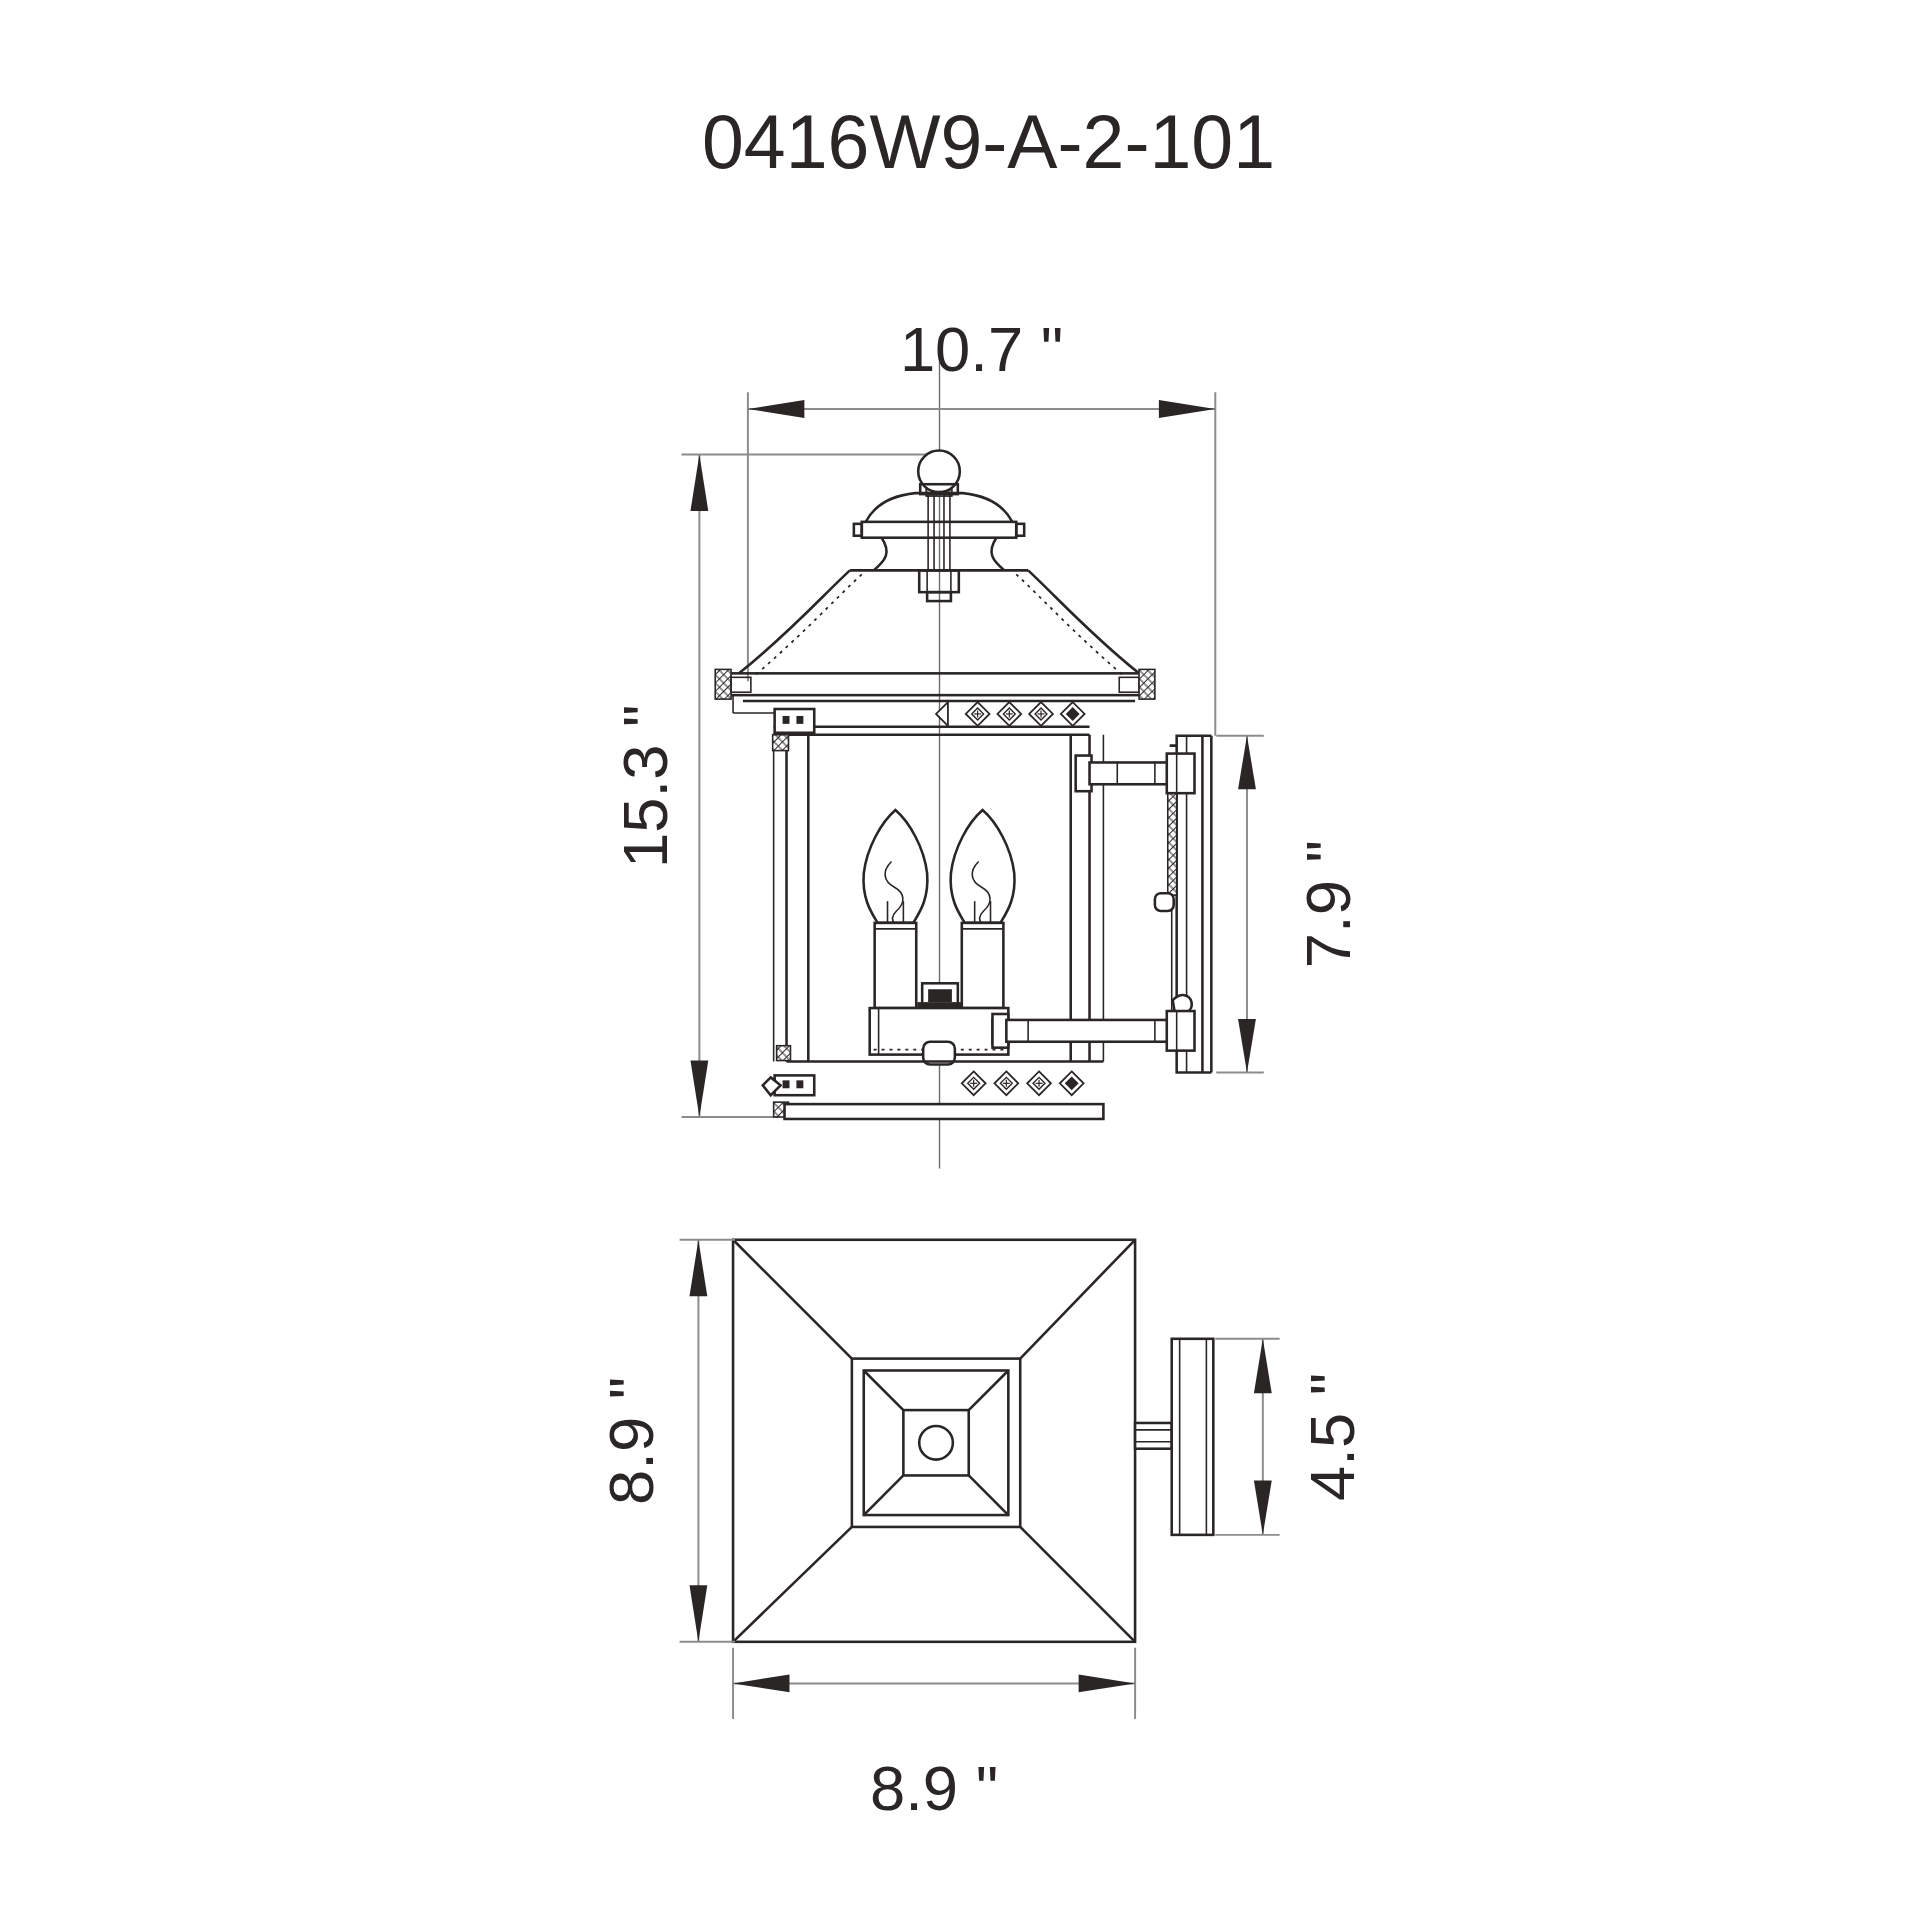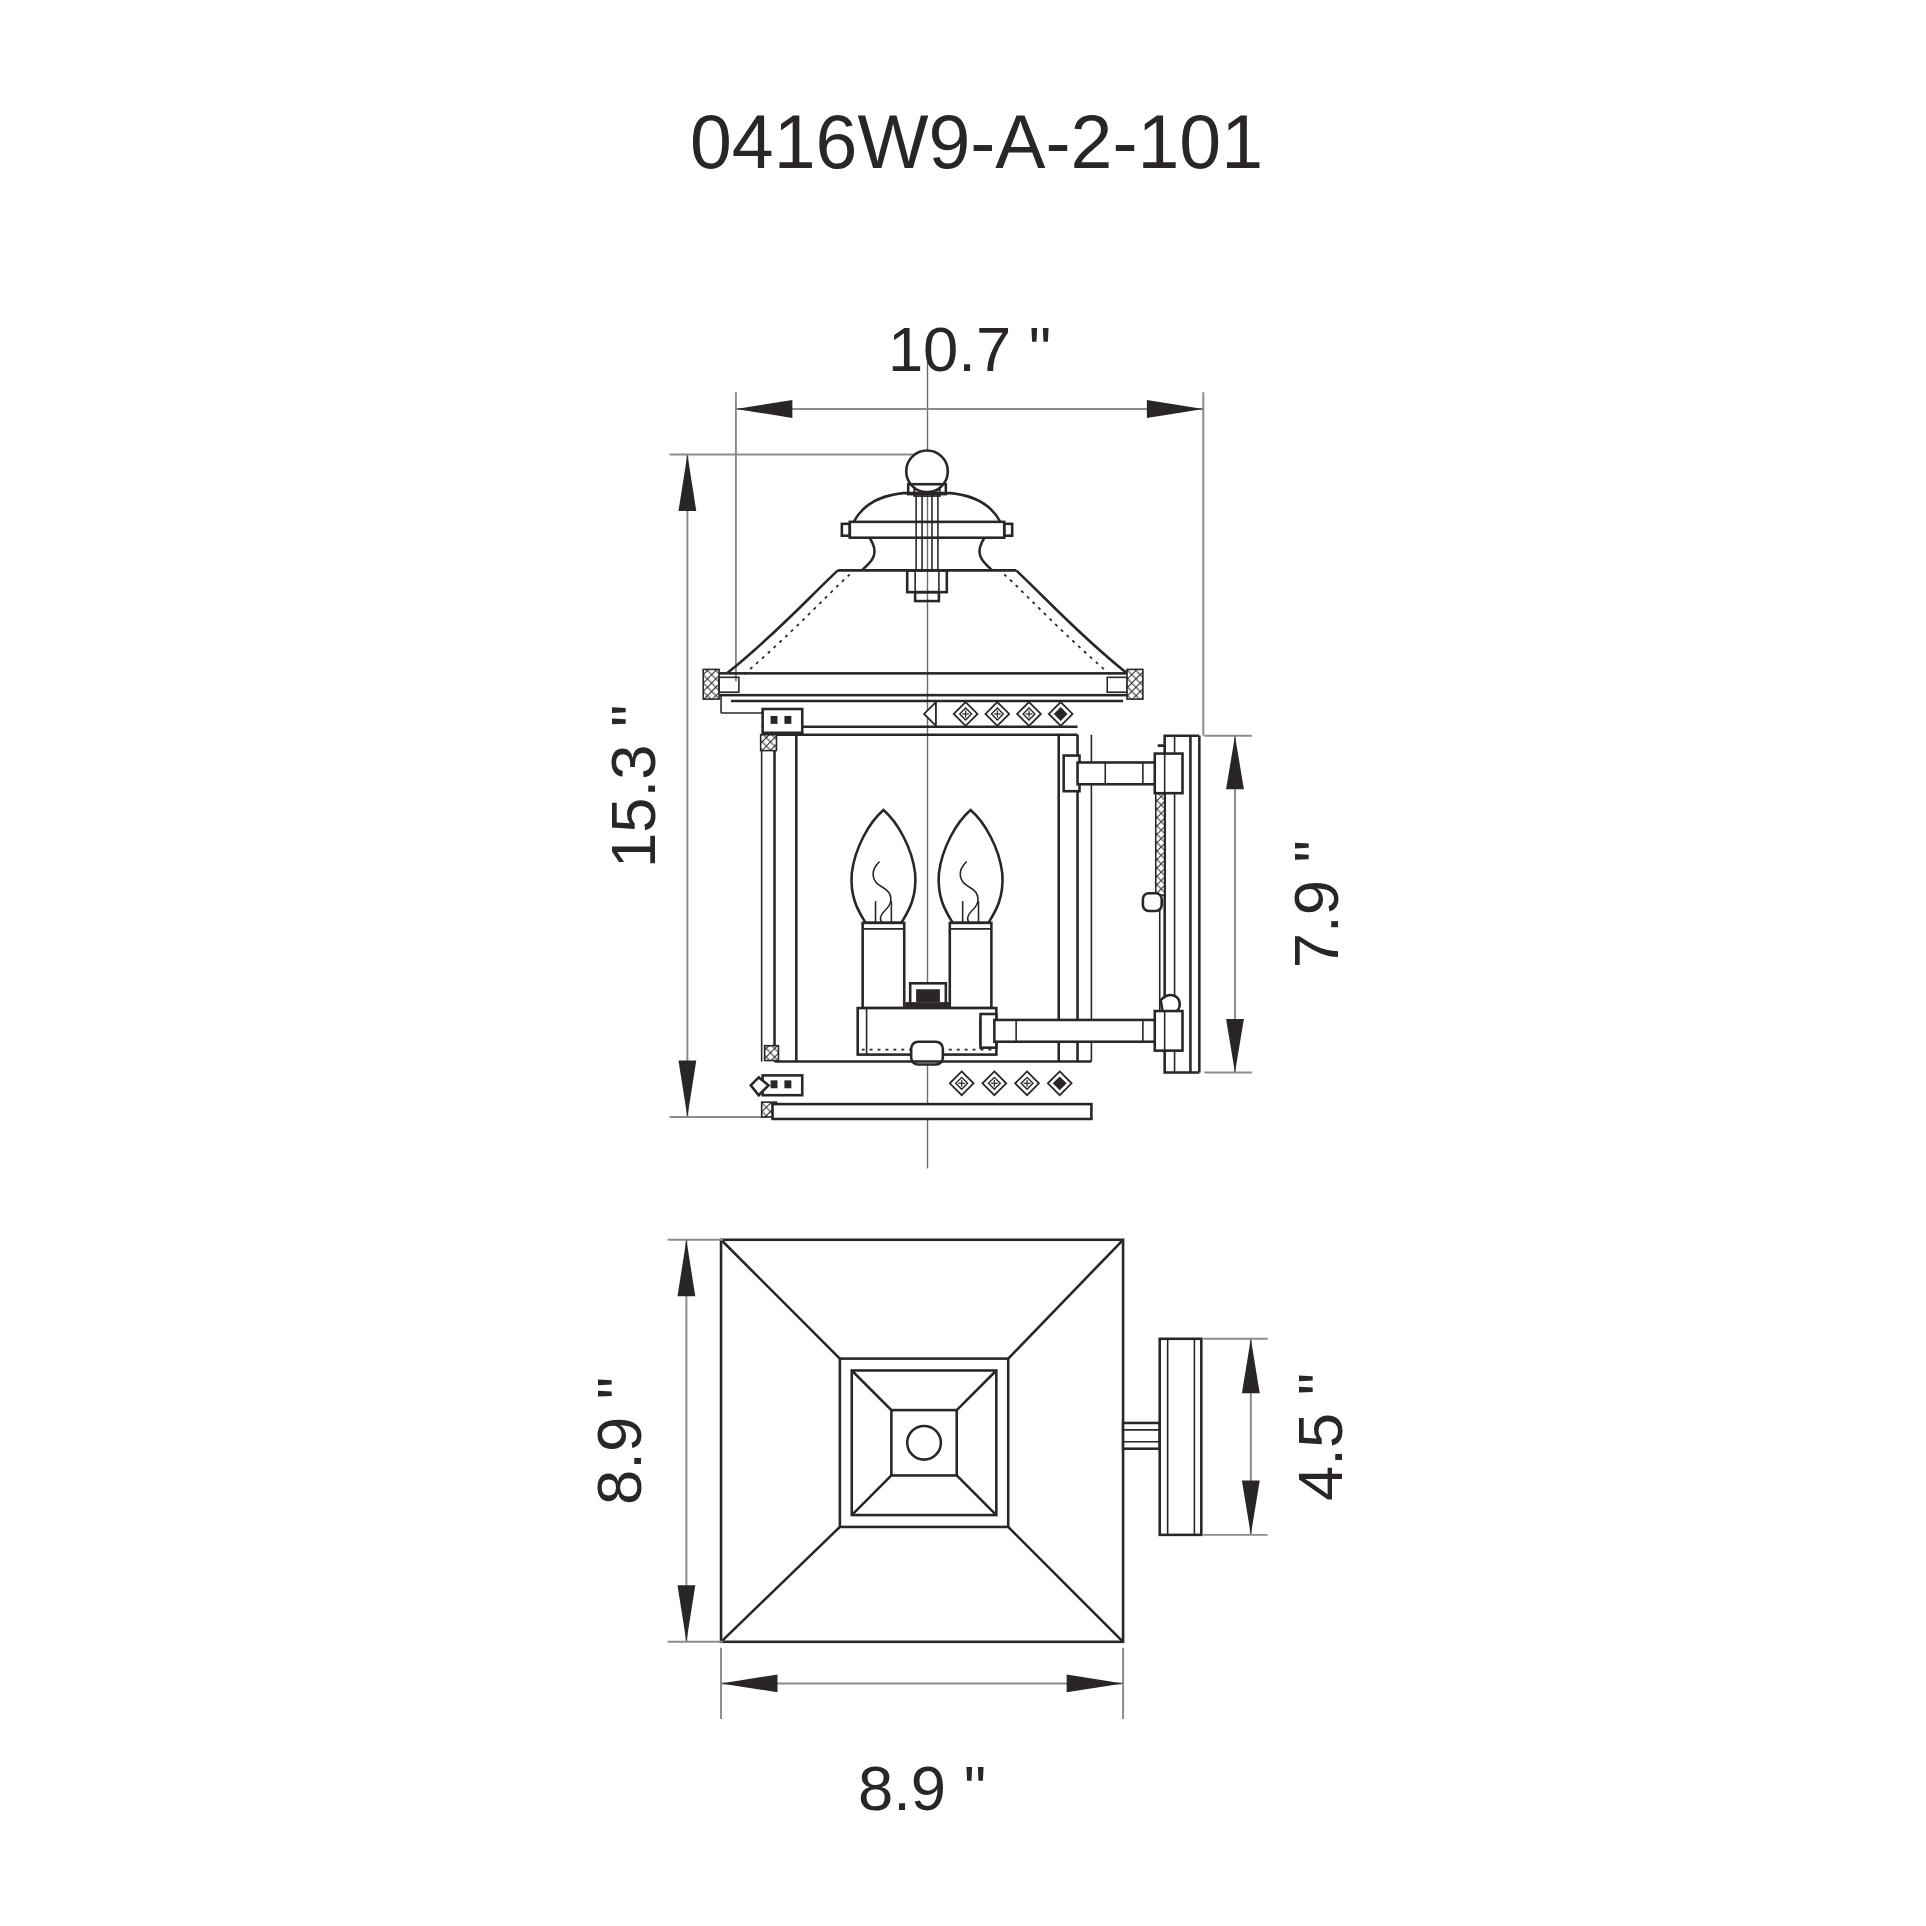--- a/index.html
+++ b/index.html
@@ -1,17 +1,17 @@
 <!DOCTYPE html>
 <html><head>
 <meta charset="utf-8">
 <style>
   html,body{margin:0;padding:0;background:#ffffff;}
   body{width:1927px;height:1927px;position:relative;font-family:"Liberation Sans",sans-serif;}
-  #stage{position:absolute;left:16px;top:0;width:1558px;height:1927px;}
+  #stage{position:absolute;left:0;top:0;width:1558px;height:1927px;padding-left:28px;}
   svg{display:block;}
   .ln{stroke:#2b2626;stroke-width:2.6;fill:none;stroke-linecap:butt;stroke-linejoin:miter;}
   .tn{stroke:#2b2626;stroke-width:1.6;fill:none;}
   .f{fill:#ffffff;}
   .blk{fill:#2b2626;stroke:none;}
   .dim{stroke:#8c8c8c;stroke-width:2;fill:none;}
   .cl{stroke:#6f6b6b;stroke-width:1.4;fill:none;}
   .arrow{fill:#2b2626;stroke:none;}
   .dimtxt{fill:#2b2626;font-family:"Liberation Sans",sans-serif;font-size:64px;}
   .ttl{fill:#2b2626;font-family:"Liberation Sans",sans-serif;font-size:76px;}

